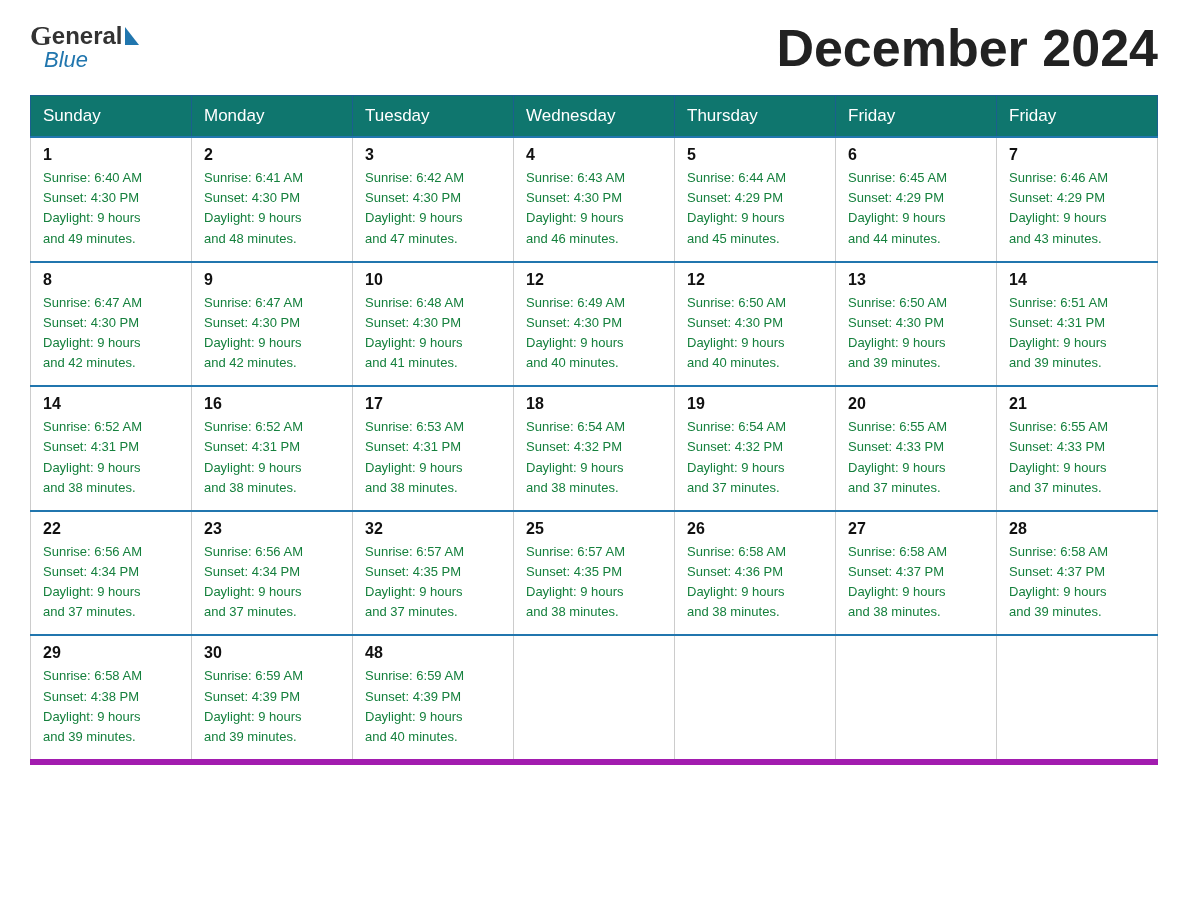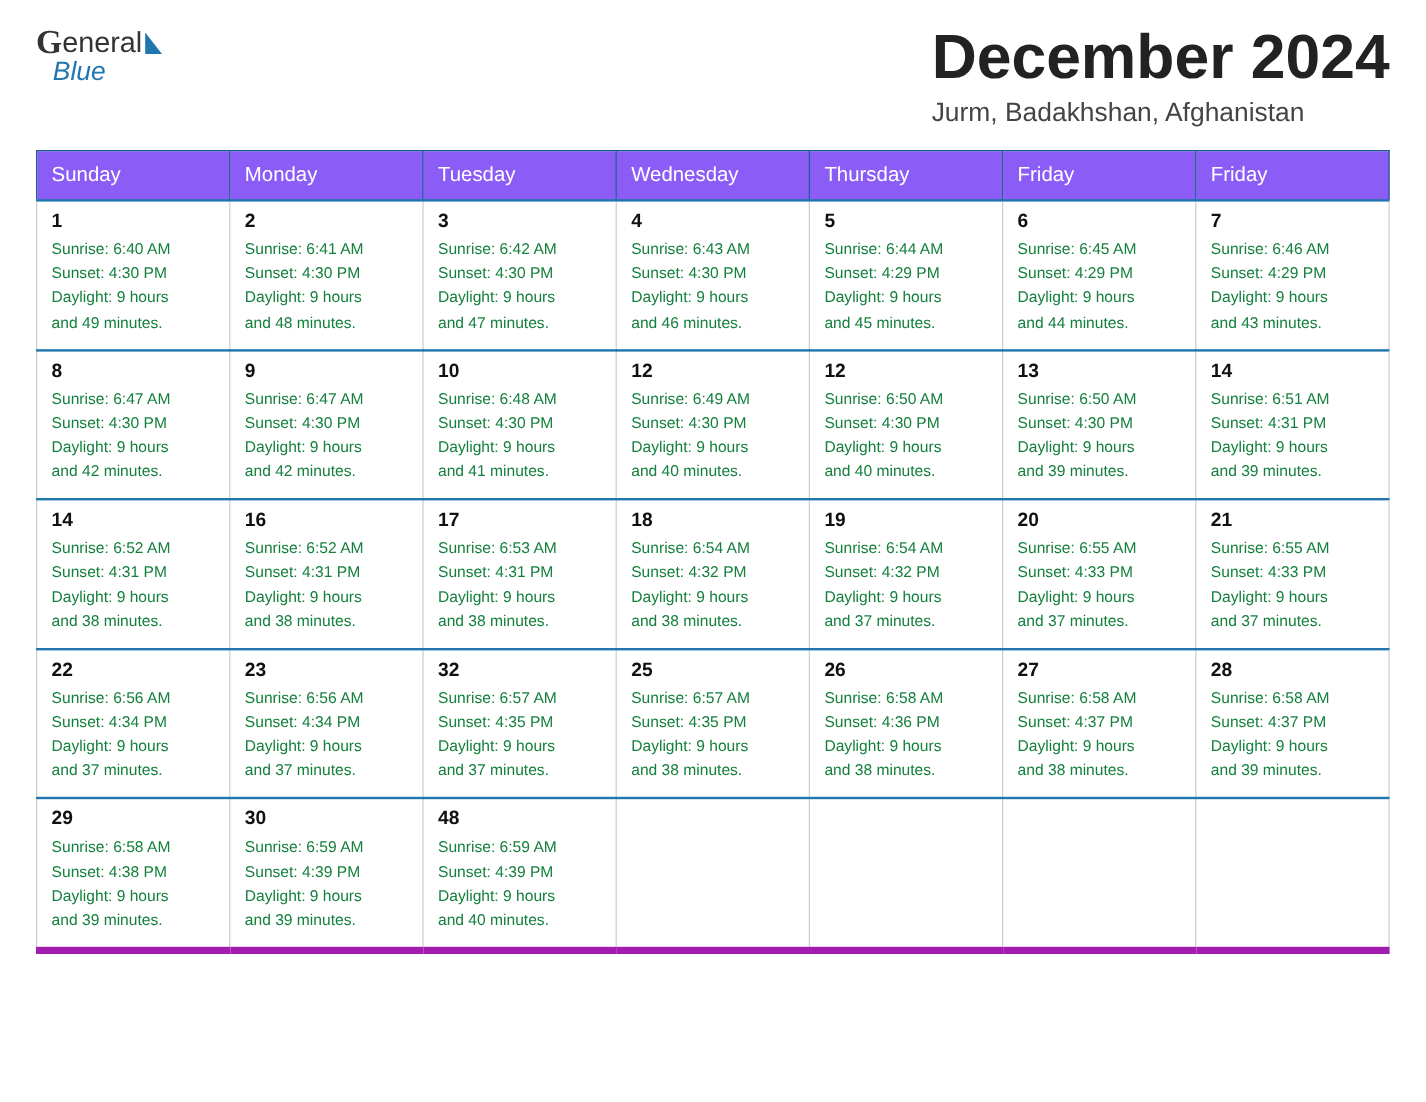--- a/index.html
+++ b/index.html
@@ -10,38 +10,39 @@
       min-height: 918px;
       padding: 20px 30px;
     }
     .header {
       display: flex;
       justify-content: space-between;
       align-items: flex-start;
       margin-bottom: 18px;
     }
     .title-block {
+      text-align: right;
     }
     .month-year {
       font-size: 52px;
       font-weight: bold;
       color: #222;
       line-height: 1.1;
     }
     .location {
       font-size: 22px;
       color: #444;
       margin-top: 4px;
     }
     table {
       width: 100%;
       border-collapse: collapse;
     }
     thead tr th {
-      background-color: #8b5cf6;
+      background-color: #0f766e;
       color: #fff;
       font-size: 17px;
       font-weight: normal;
       padding: 10px 12px;
       text-align: left;
       border: 1px solid #1a5f8f;
     }
     tbody tr td {
       vertical-align: top;
       padding: 8px 12px 12px 12px;
@@ -88,21 +89,21 @@
     }
     .logo-g {
       font-size: 28px;
       font-weight: bold;
       color: #333;
       font-family: Georgia, serif;
     }
     .logo-eneral {
       font-size: 24px;
       color: #333;
-      font-weight: normal;
+      font-weight: bold;
       font-family: Arial, sans-serif;
     }
     .logo-flag {
       width: 0;
       height: 0;
       border-left: 14px solid #2176ae;
       border-top: 18px solid transparent;
       display: inline-block;
       margin-left: 2px;
       vertical-align: middle;
@@ -123,21 +124,20 @@
   <div class="logo-wrap">
     <div class="logo-top">
       <span class="logo-g">G</span>
       <span class="logo-eneral">eneral</span>
       <span class="logo-flag"></span>
     </div>
     <div class="logo-bottom">Blue</div>
   </div>
   <div class="title-block">
     <div class="month-year">December 2024</div>
-    <div class="location">Jurm, Badakhshan, Afghanistan</div>
   </div>
 </div>
 
 <table>
   <thead>
     <tr>
     <th>Sunday</th>
         <th>Monday</th>
         <th>Tuesday</th>
         <th>Wednesday</th>

